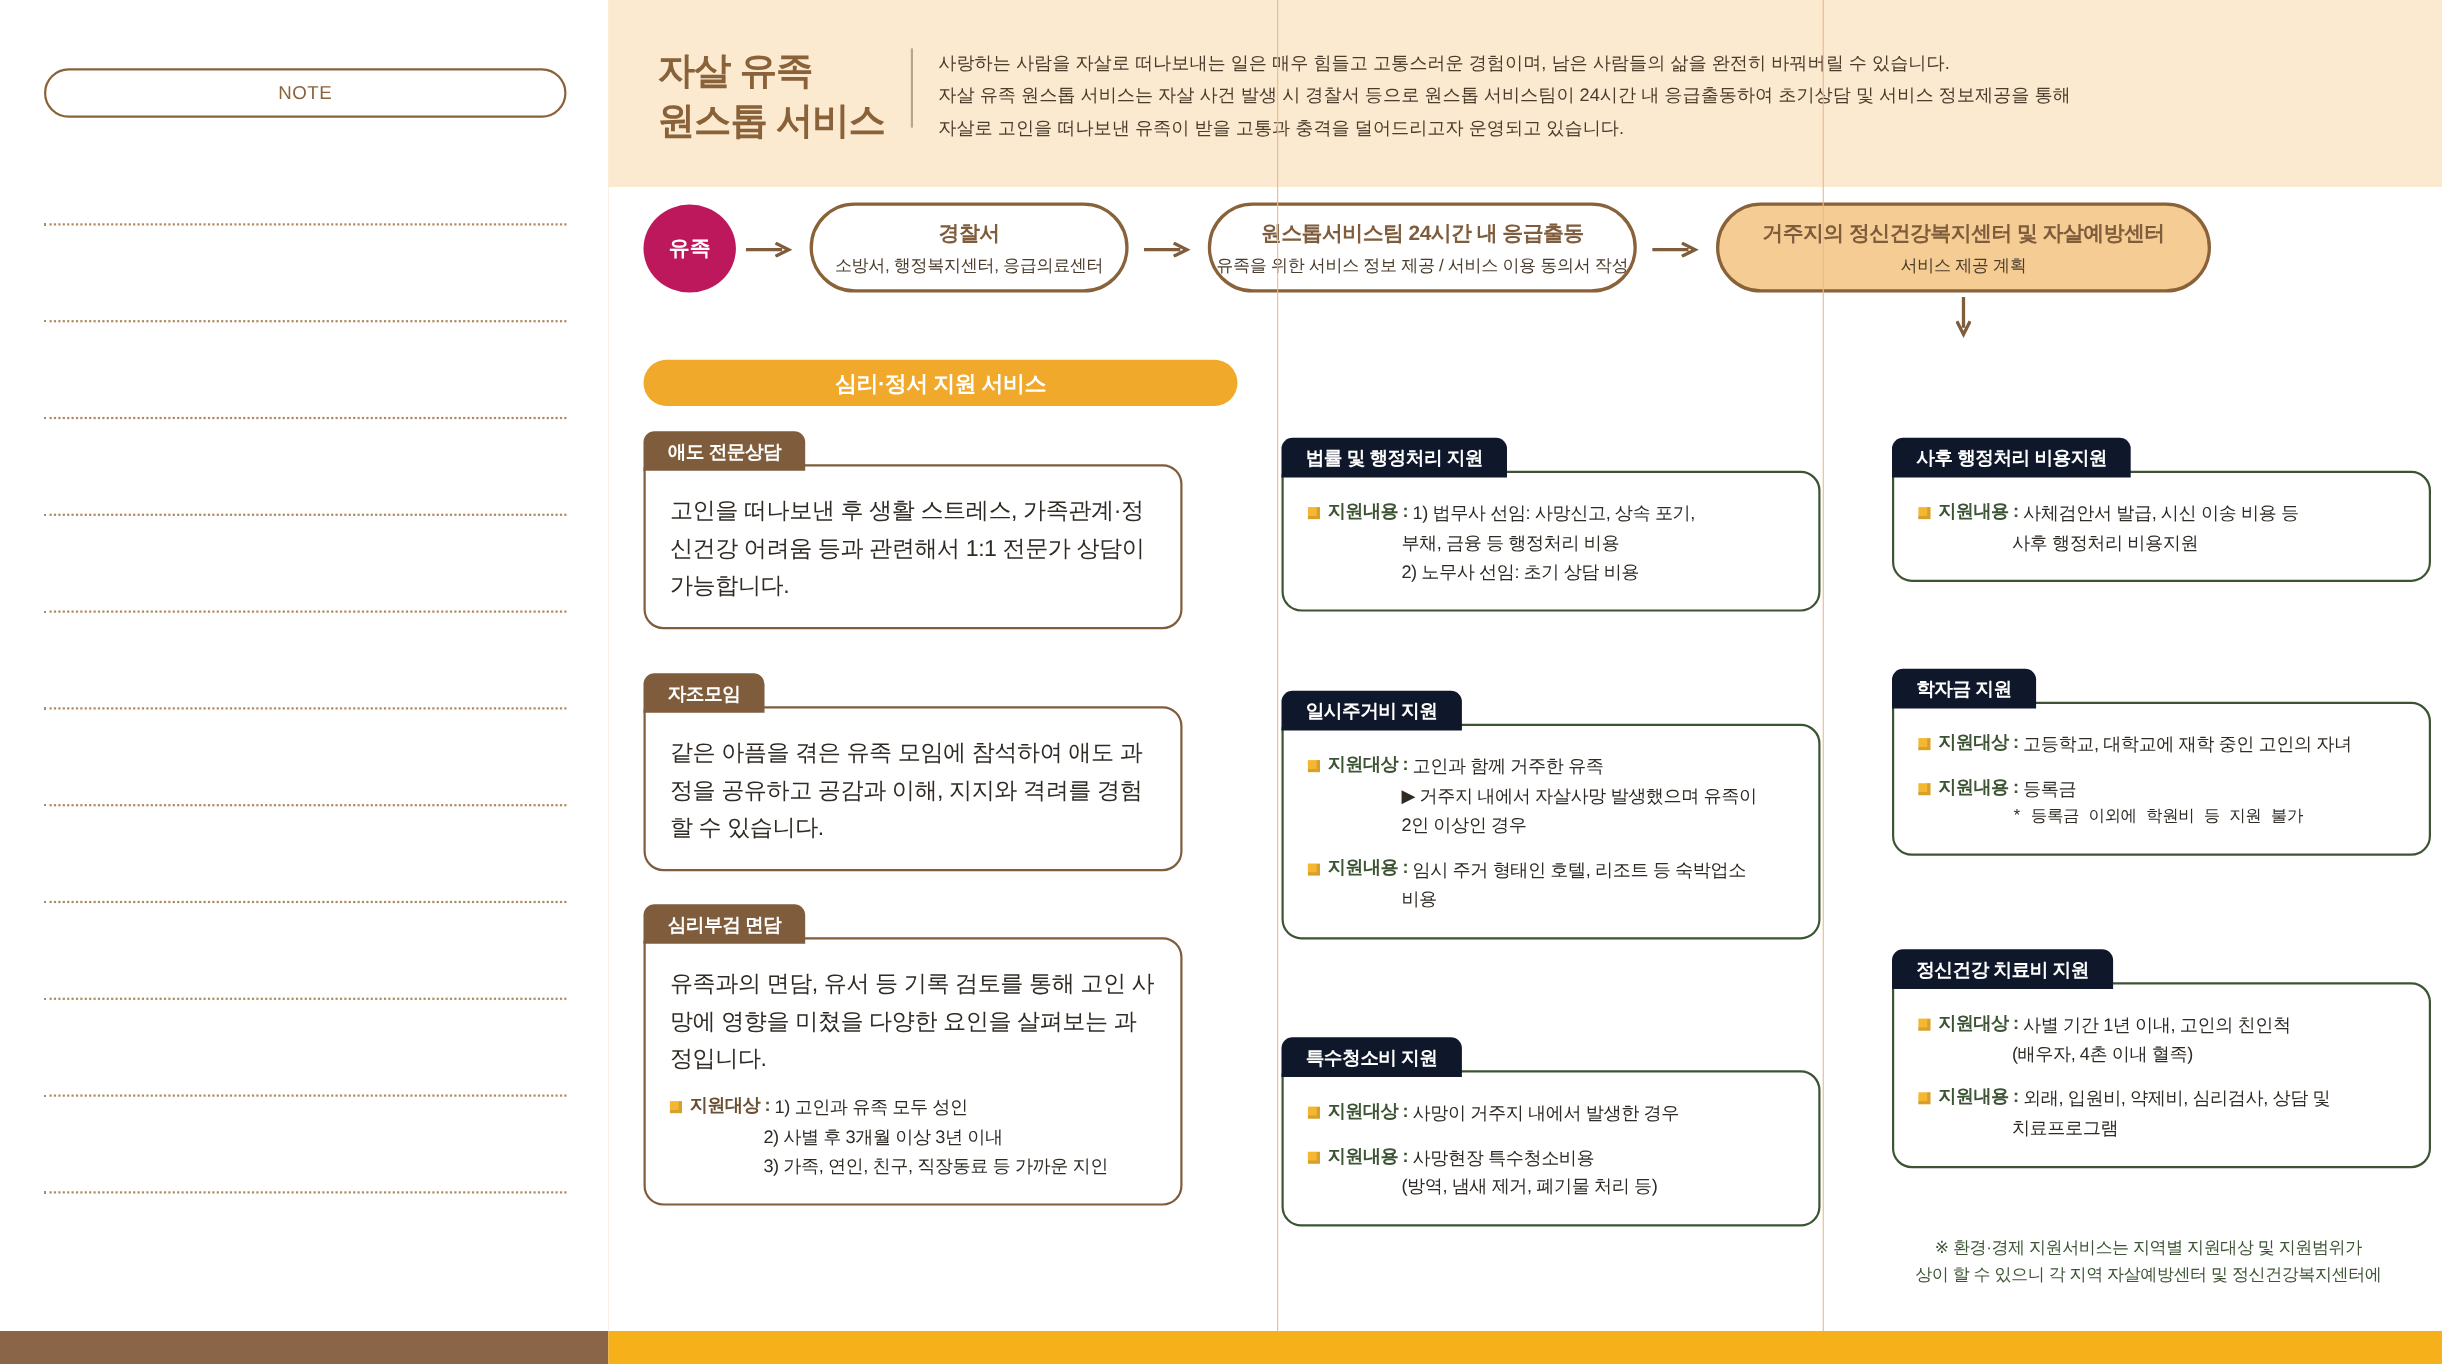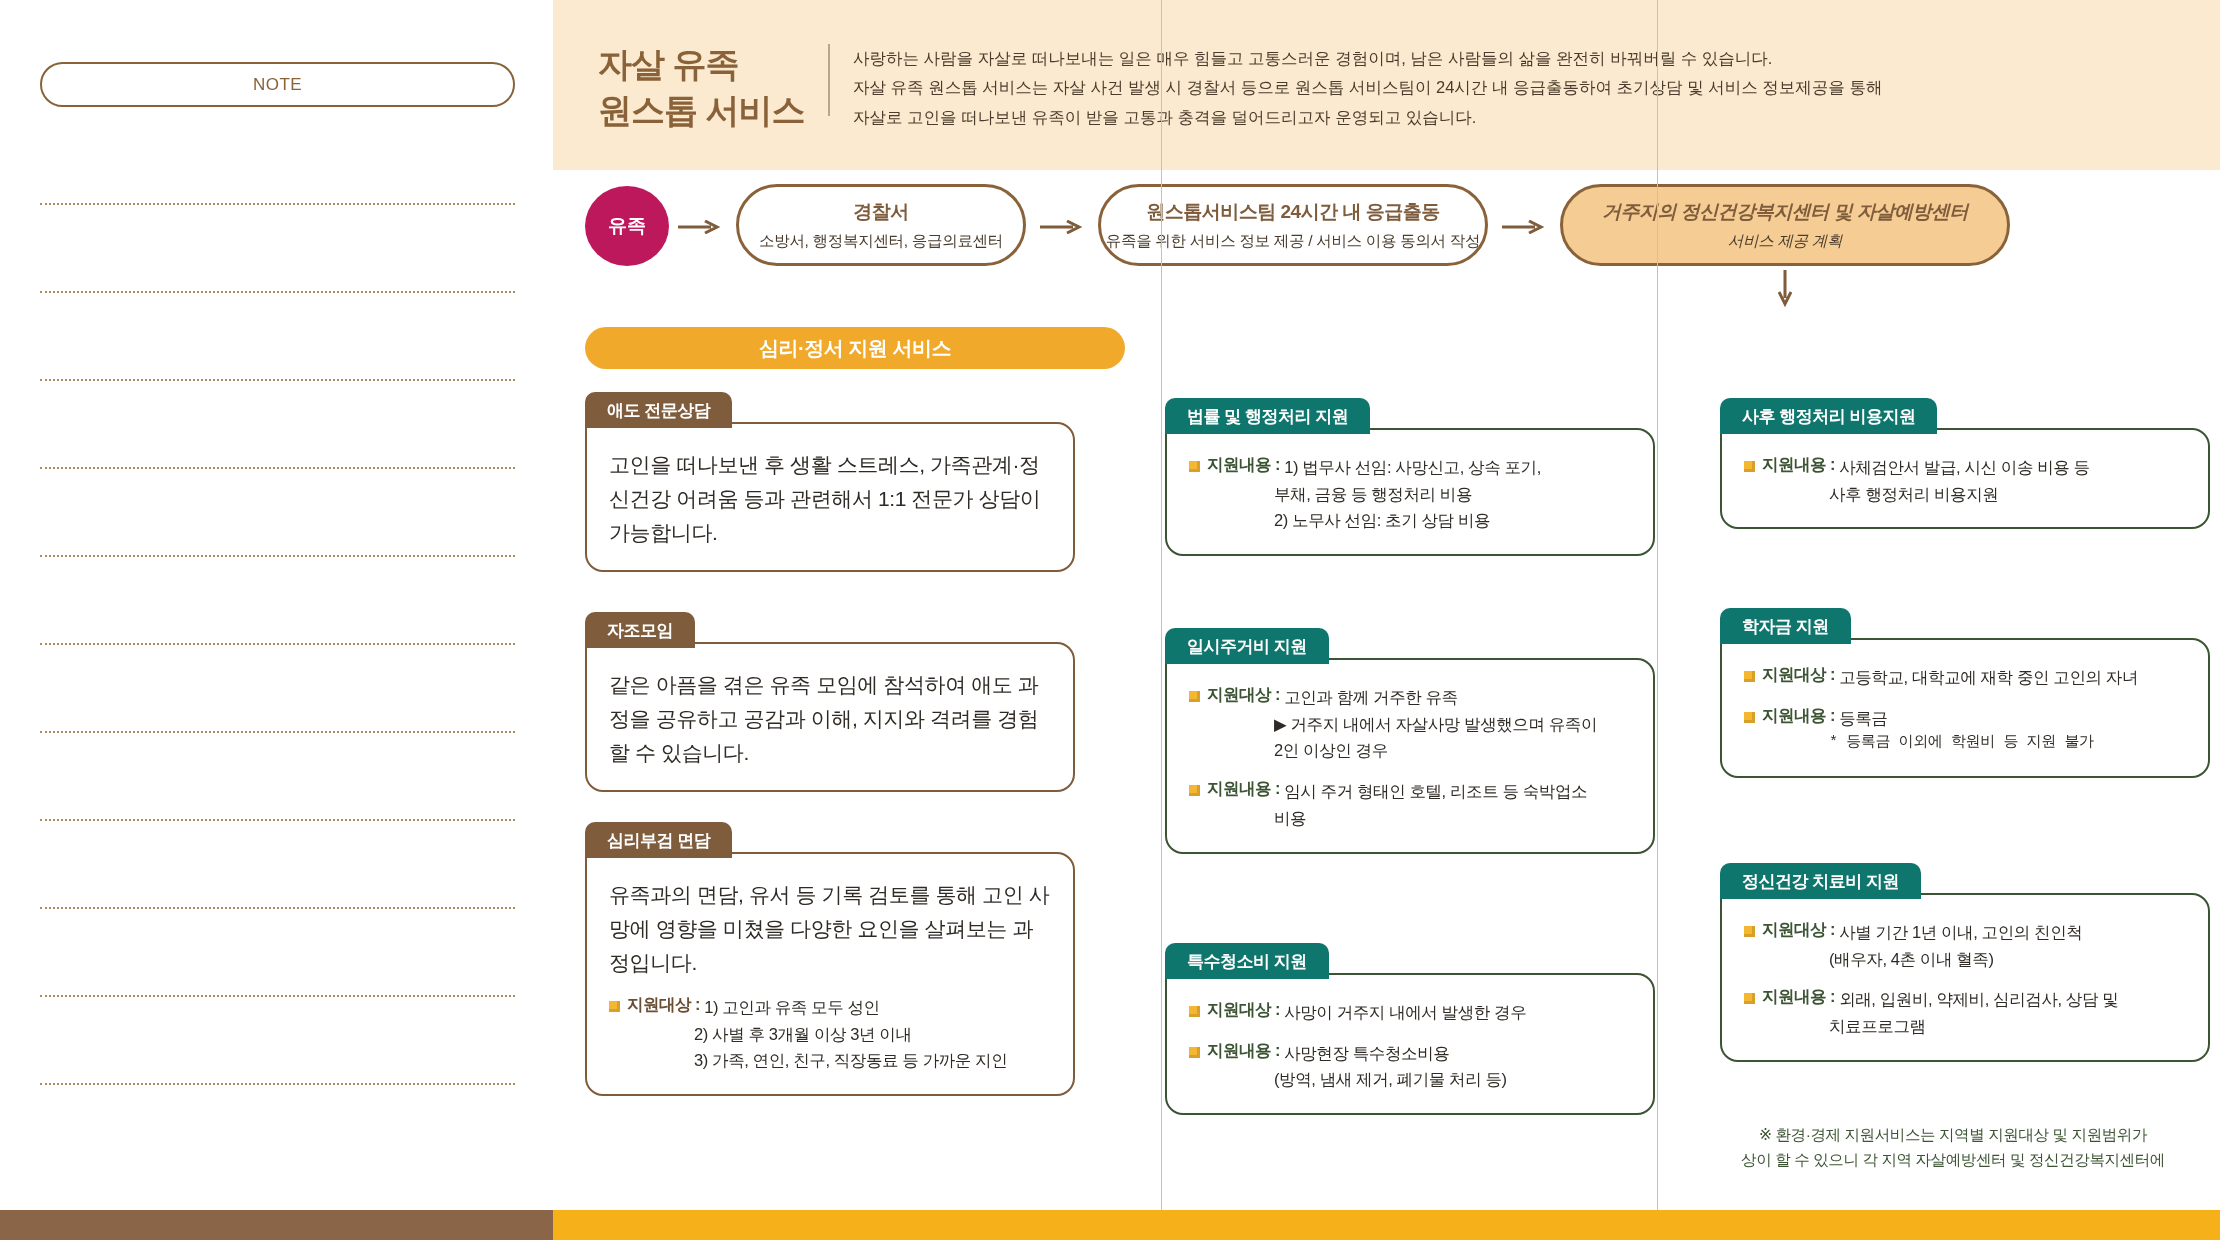--- a/index.html
+++ b/index.html
@@ -44,21 +44,21 @@
   .flow-oval {
     position:absolute; width:84px; height:80px; border-radius:50%;
     background:#be185d; color:#fff; font-weight:bold; font-size:19px;
     display:flex; align-items:center; justify-content:center;
   }
   .flow-box {
     position:absolute; height:82px; border:3px solid #8a6239; border-radius:42px;
     background:#fff; display:flex; flex-direction:column;
     align-items:center; justify-content:center; gap:6px;
   }
-  .flow-box.filled { background:#f5cd94;font-style:italic; }
+  .flow-box.filled { background:#f5cd94; }
   .flow-title { color:#7e5c3c; font-weight:bold; font-size:19px; letter-spacing:-.5px; }
   .flow-sub   { color:#4a3c2c; font-size:15.5px; letter-spacing:-.3px; }
   .arrow-r { position:absolute; top:38px; width:46px; height:14px; }
   .arrow-d { position:absolute; width:14px; height:40px; }
 
   
   .sect-bar {
     position:absolute; height:42px; border-radius:21px;
     display:flex; align-items:center; justify-content:center;
     color:#fff; font-weight:bold; font-size:20px; letter-spacing:-.5px;
@@ -73,21 +73,21 @@
     color:#fff; font-weight:bold; font-size:17px; letter-spacing:-.5px;
     z-index:2;
   }
   .card-body {
     position:absolute; left:0; top:30px; width:100%;
     border:2px solid #7e5c3c; border-radius:4px 18px 18px 18px;
     background:#fff; padding:24px 22px 20px 22px;
   }
   .card.brown .card-tab { background:#7e5c3c; }
   .card.brown .card-body { border-color:#7e5c3c; }
-  .card.green .card-tab { background:#0f766e; }
+  .card.green .card-tab { background:#0f172a; }
   .card.green .card-body { border-color:#3c5434; }
 
   .body-text { color:#2f2a24; font-size:21px; line-height:1.62; letter-spacing:-.4px; }
   .blk { margin-top:14px; }
   .blk:first-child { margin-top:0; }
   .row { display:flex; align-items:flex-start; }
   .sq {
     flex:0 0 auto; width:11px; height:11px; background:#f5b731;
     margin-top:7px; margin-right:7px;
     box-shadow: inset -3px -3px 0 rgba(0,0,0,.12);

